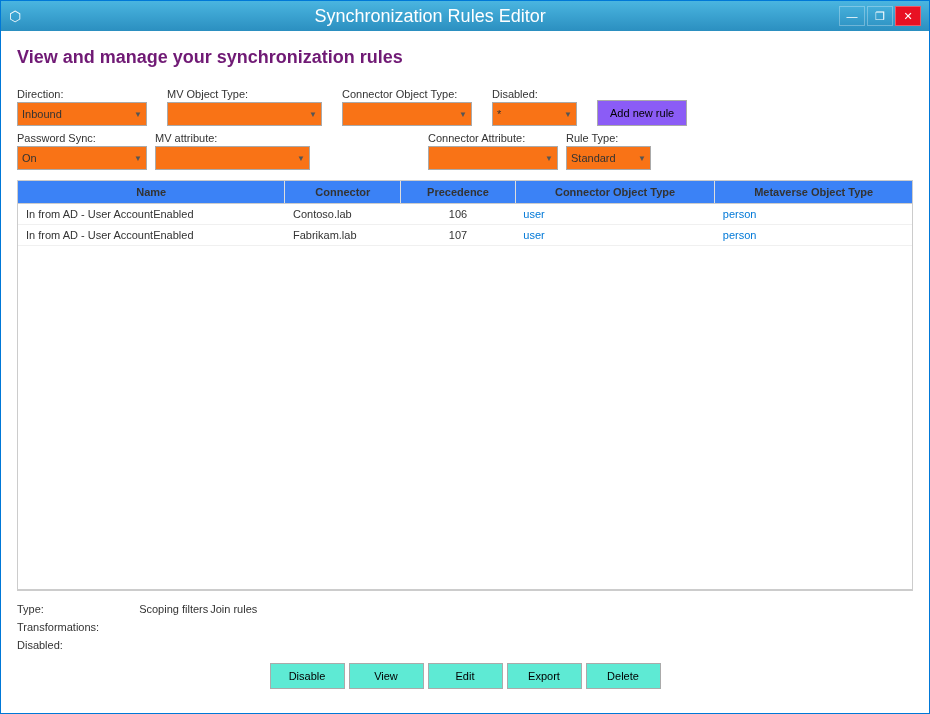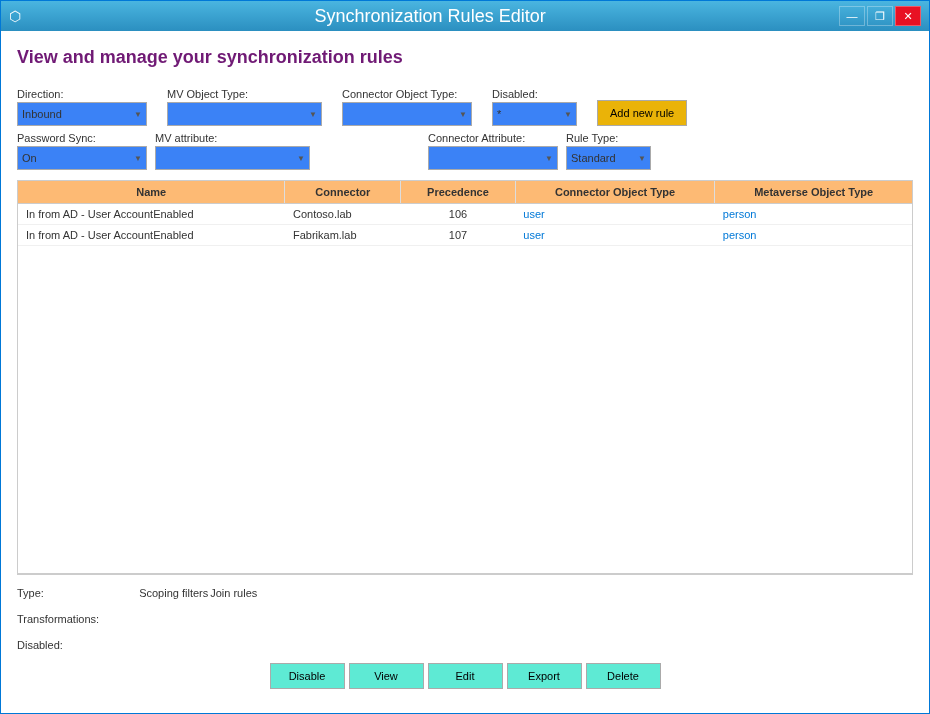--- a/index.html
+++ b/index.html
@@ -87,21 +87,21 @@
       gap: 2px;
     }
     .filter-label {
       font-size: 11px;
       color: #333;
       white-space: nowrap;
     }
     .filter-select {
       height: 24px;
       border: 1px solid #aaa;
-      background: #3b82f6;
+      background: #f97316;
       padding: 0 20px 0 4px;
       font-size: 11px;
       color: #333;
       appearance: none;
       -webkit-appearance: none;
       position: relative;
       cursor: pointer;
       outline: none;
     }
     .select-wrapper {
@@ -124,41 +124,41 @@
     .select-connector-obj { width: 130px; }
     .select-disabled { width: 85px; }
     .select-password { width: 130px; }
     .select-mv-attr { width: 155px; }
     .select-connector-attr { width: 130px; }
     .select-rule-type { width: 85px; }
 
     .add-btn {
       height: 26px;
       padding: 0 12px;
-      background: #eab308;
+      background: #8b5cf6;
       border: 1px solid #aaa;
       font-size: 11px;
       cursor: pointer;
       white-space: nowrap;
       margin-top: 16px;
       align-self: flex-start;
     }
 
     .table-container {
       flex: 1;
       border: 1px solid #ccc;
       overflow-y: auto;
       margin-bottom: 0;
     }
     table {
       width: 100%;
       border-collapse: collapse;
     }
     thead tr {
-      background: #fdba74;
+      background: #3b82f6;
     }
     th {
       text-align: center;
       padding: 5px 8px;
       font-weight: 600;
       font-size: 11px;
       border-bottom: 1px solid #ccc;
       border-right: 1px solid #ddd;
       color: #333;
     }
@@ -178,21 +178,21 @@
       flex-shrink: 0;
     }
     .bottom-info {
       display: flex;
       gap: 40px;
       padding: 4px 0 8px 0;
     }
     .bottom-left {
       display: flex;
       flex-direction: column;
-      gap: 14px;
+      gap: 6px;
     }
     .bottom-right {
       display: flex;
       flex-direction: row;
       gap: 2px;
     }
     .info-label {
       font-size: 11px;
       color: #333;
     }

